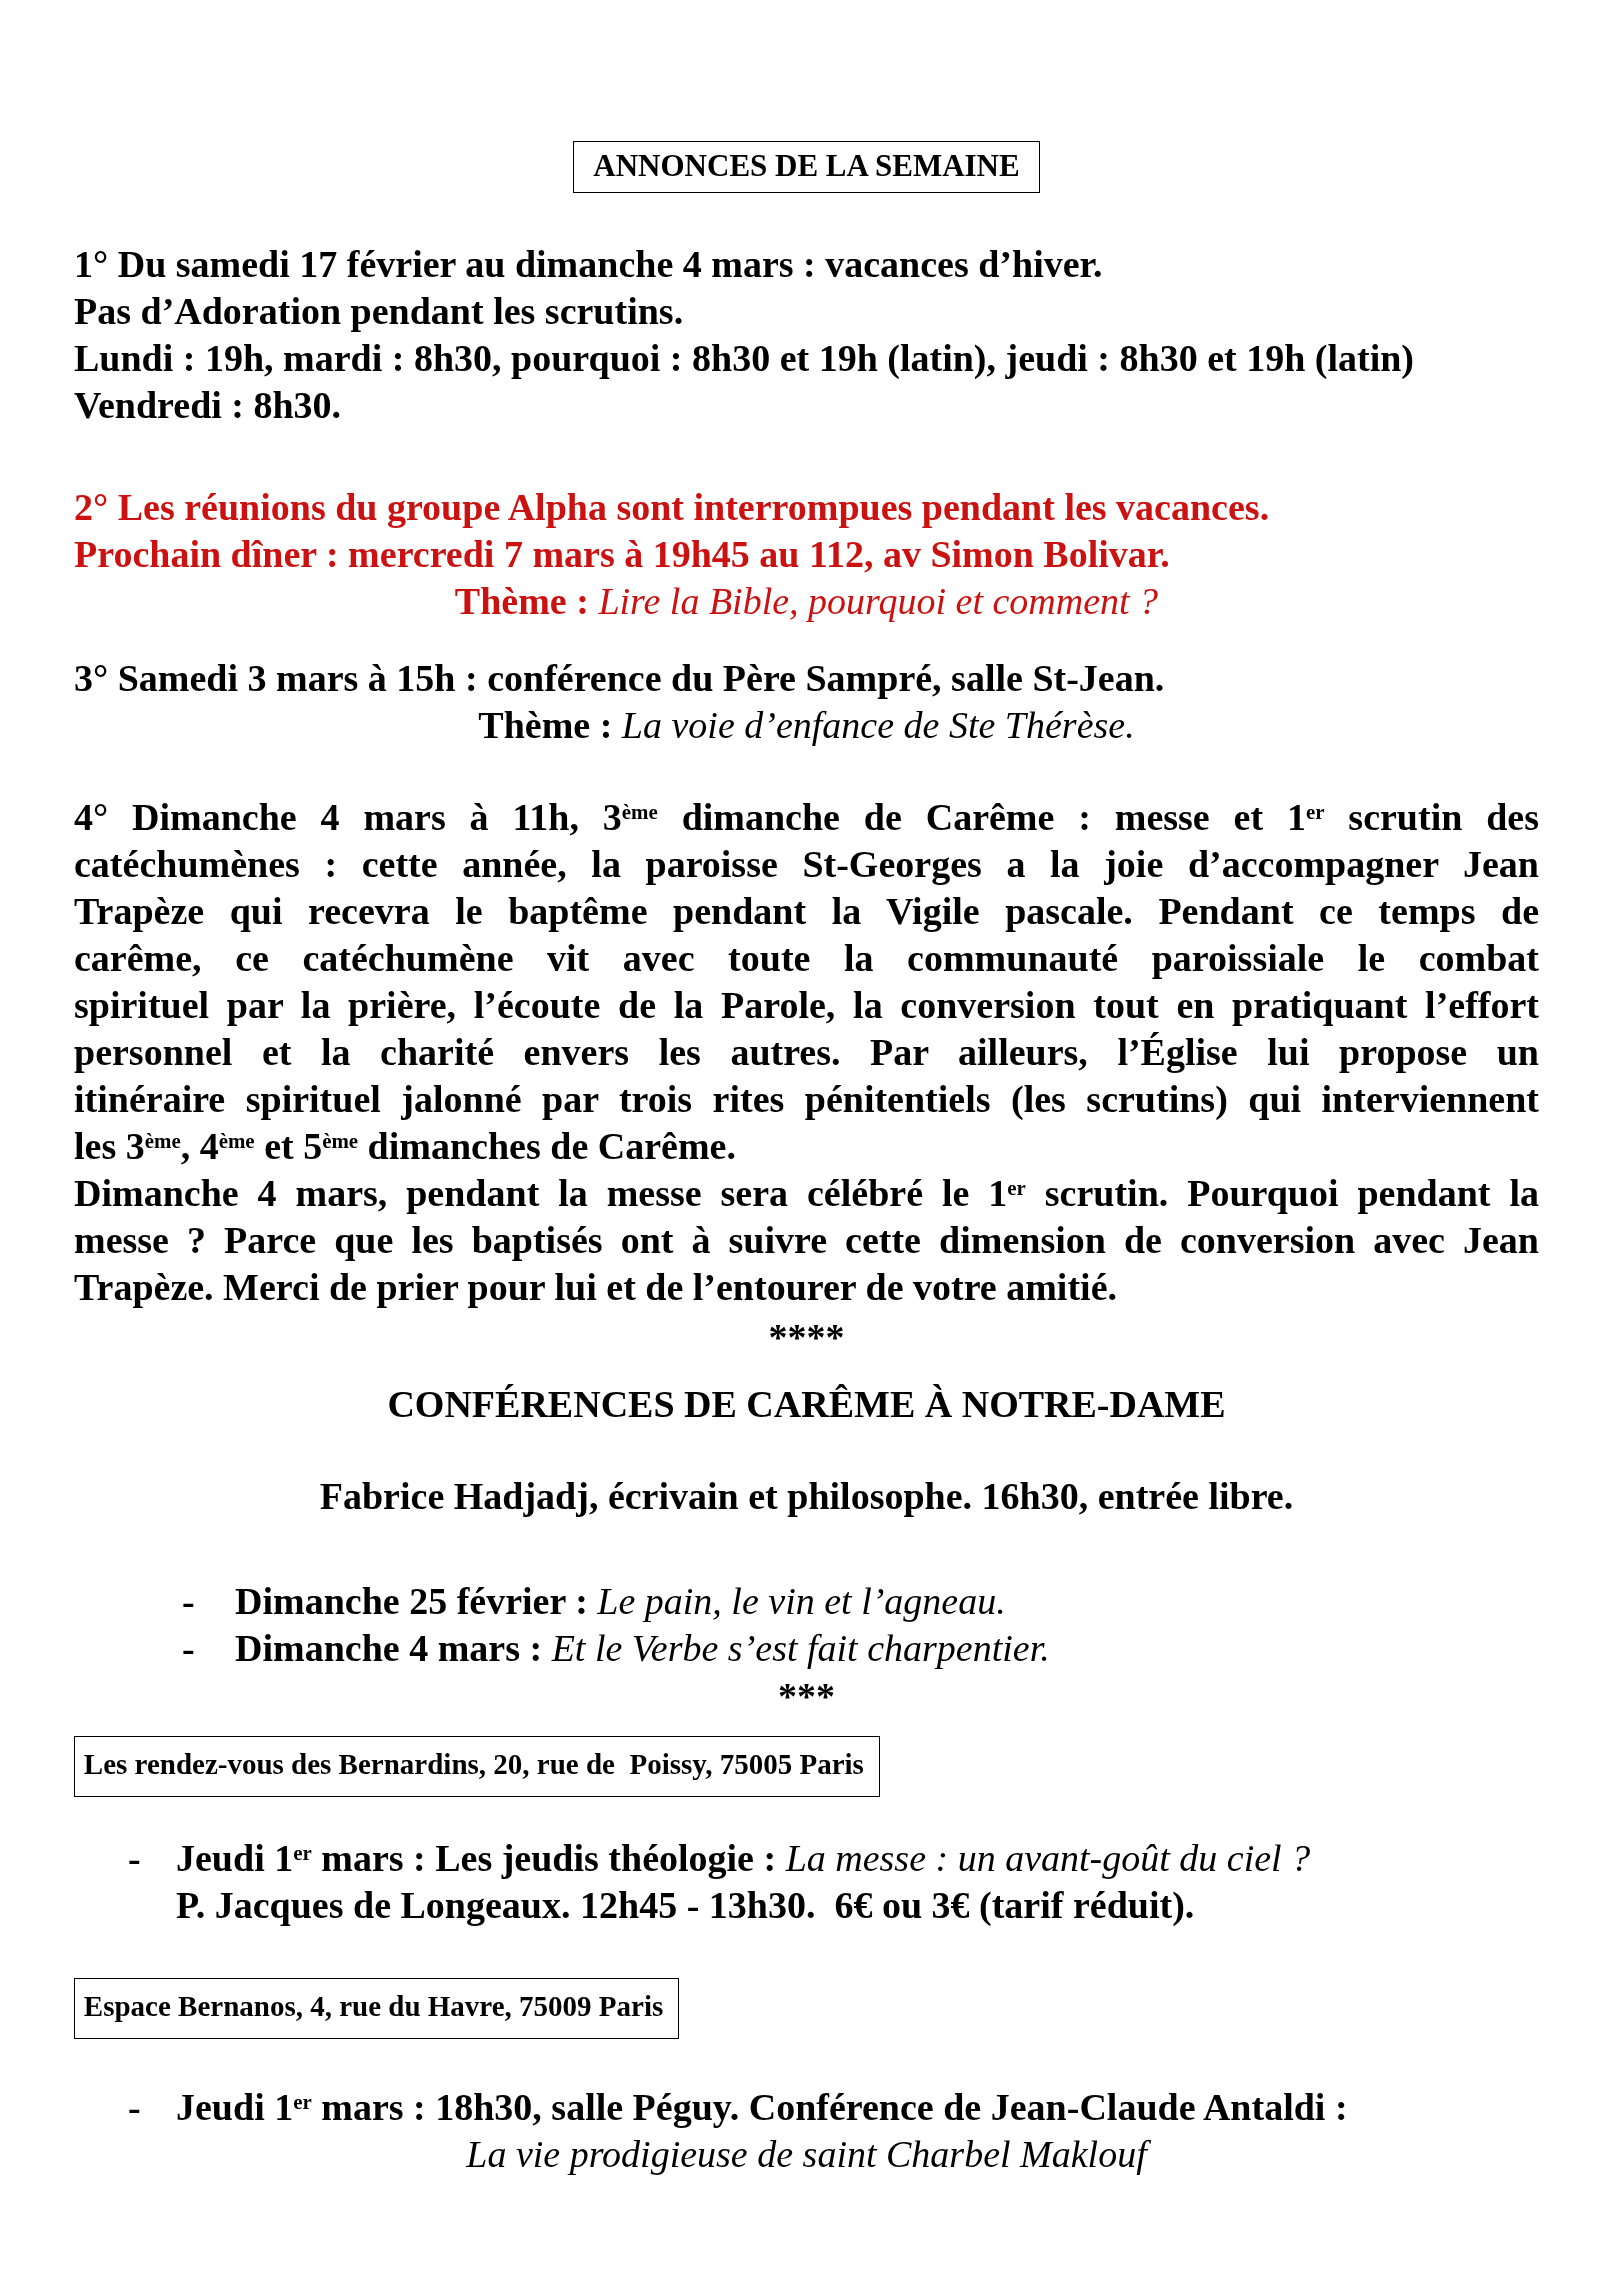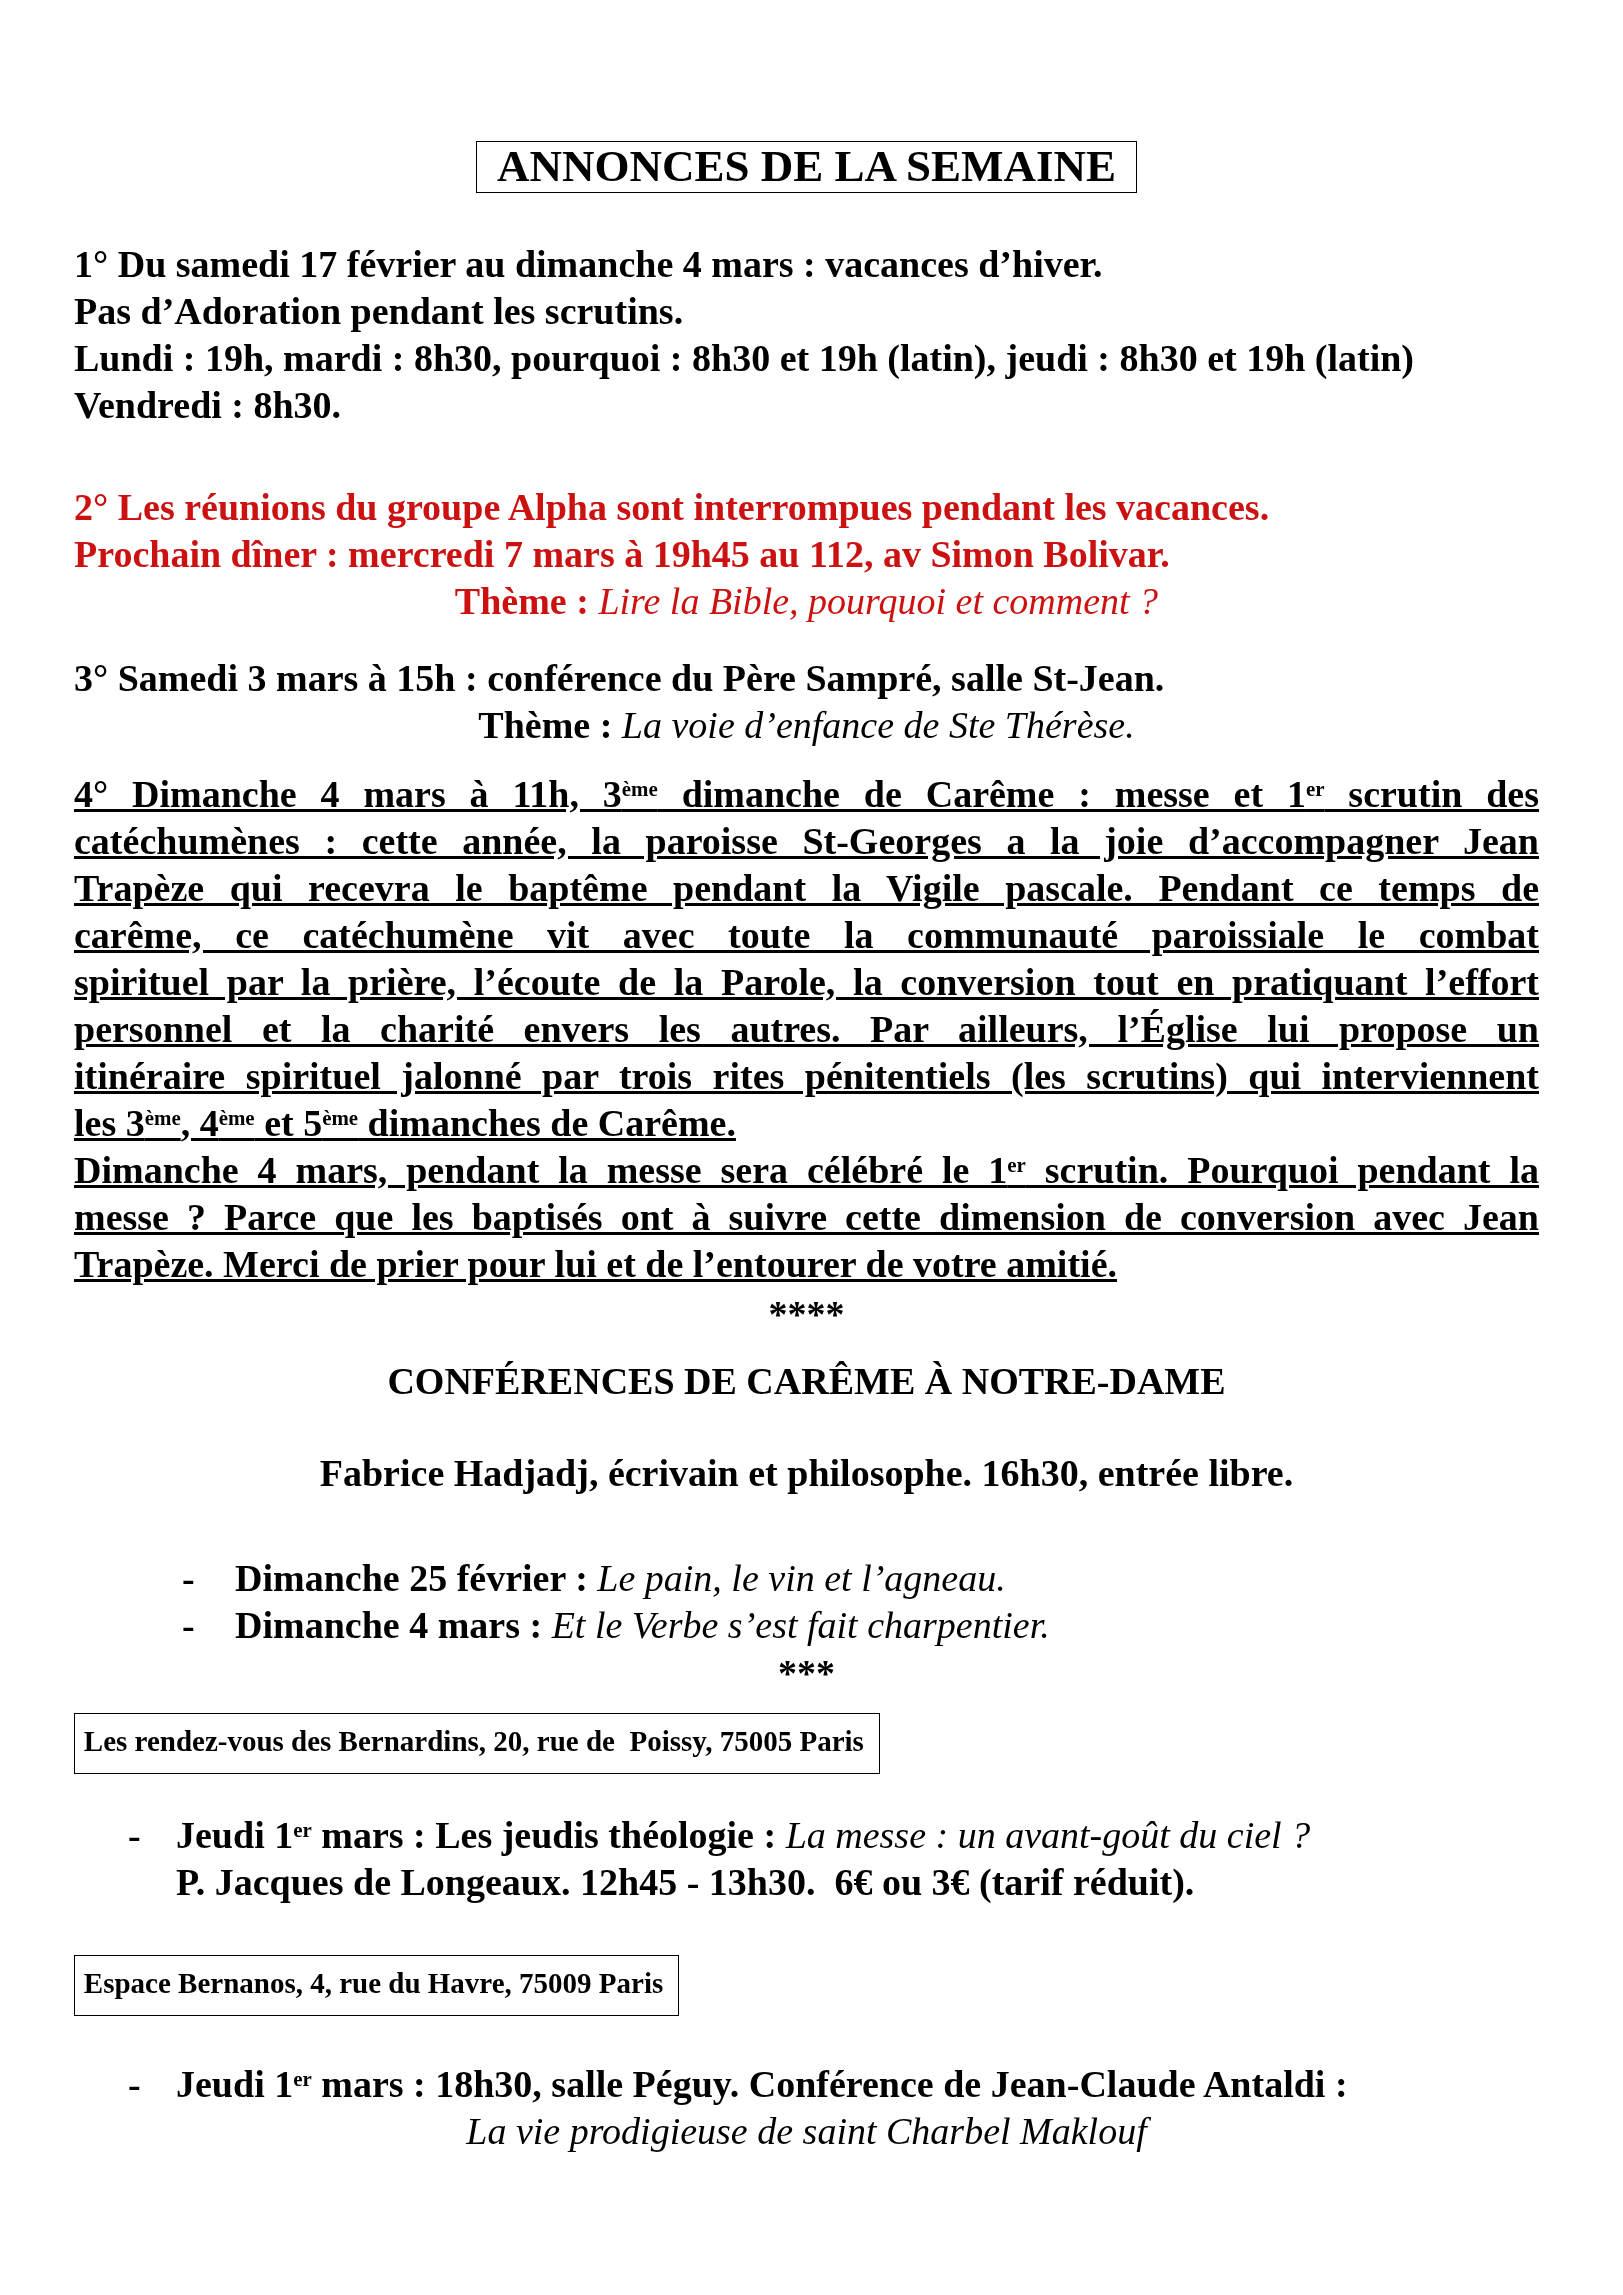--- a/index.html
+++ b/index.html
@@ -20,28 +20,28 @@
   .line{white-space:pre;}
   .jline{text-align:justify;text-align-last:justify;text-justify:inter-word;}
   .center{text-align:center;}
   i{font-weight:400;}
   sup{font-size:0.55em;line-height:0;position:relative;top:-0.5em;vertical-align:baseline;}
   .title-row{text-align:center;padding-top:141px;line-height:0;}
   .title-box{
     display:inline-block;
     border:1.5px solid #000;
     padding:2.9px 19.6px 4.9px 19.6px;
-    font-size:45px;
+    font-size:31px;
     line-height:42px;
     white-space:pre;
   }
   .s1{margin-top:48px;}
   .s2{margin-top:55px;color:var(--red,#cc1111);}
   .s3{margin-top:30px;}
-  .s4{margin-top:22px;line-height:47px;text-decoration:underline;}
+  .s4{margin-top:45px;line-height:47px;}
   .stars-4{margin-top:2.9px;}
   .h-conf{margin-top:20.6px;}
   .h-speaker{margin-top:45px;}
   .list-nd{margin-top:58px;}
   .stars-3{margin-top:1px;}
   .box-row{line-height:0;}
   .box-row1{margin-top:15.7px;}
   .box-row2{margin-top:49px;}
   .labelbox{
     display:inline-block;

